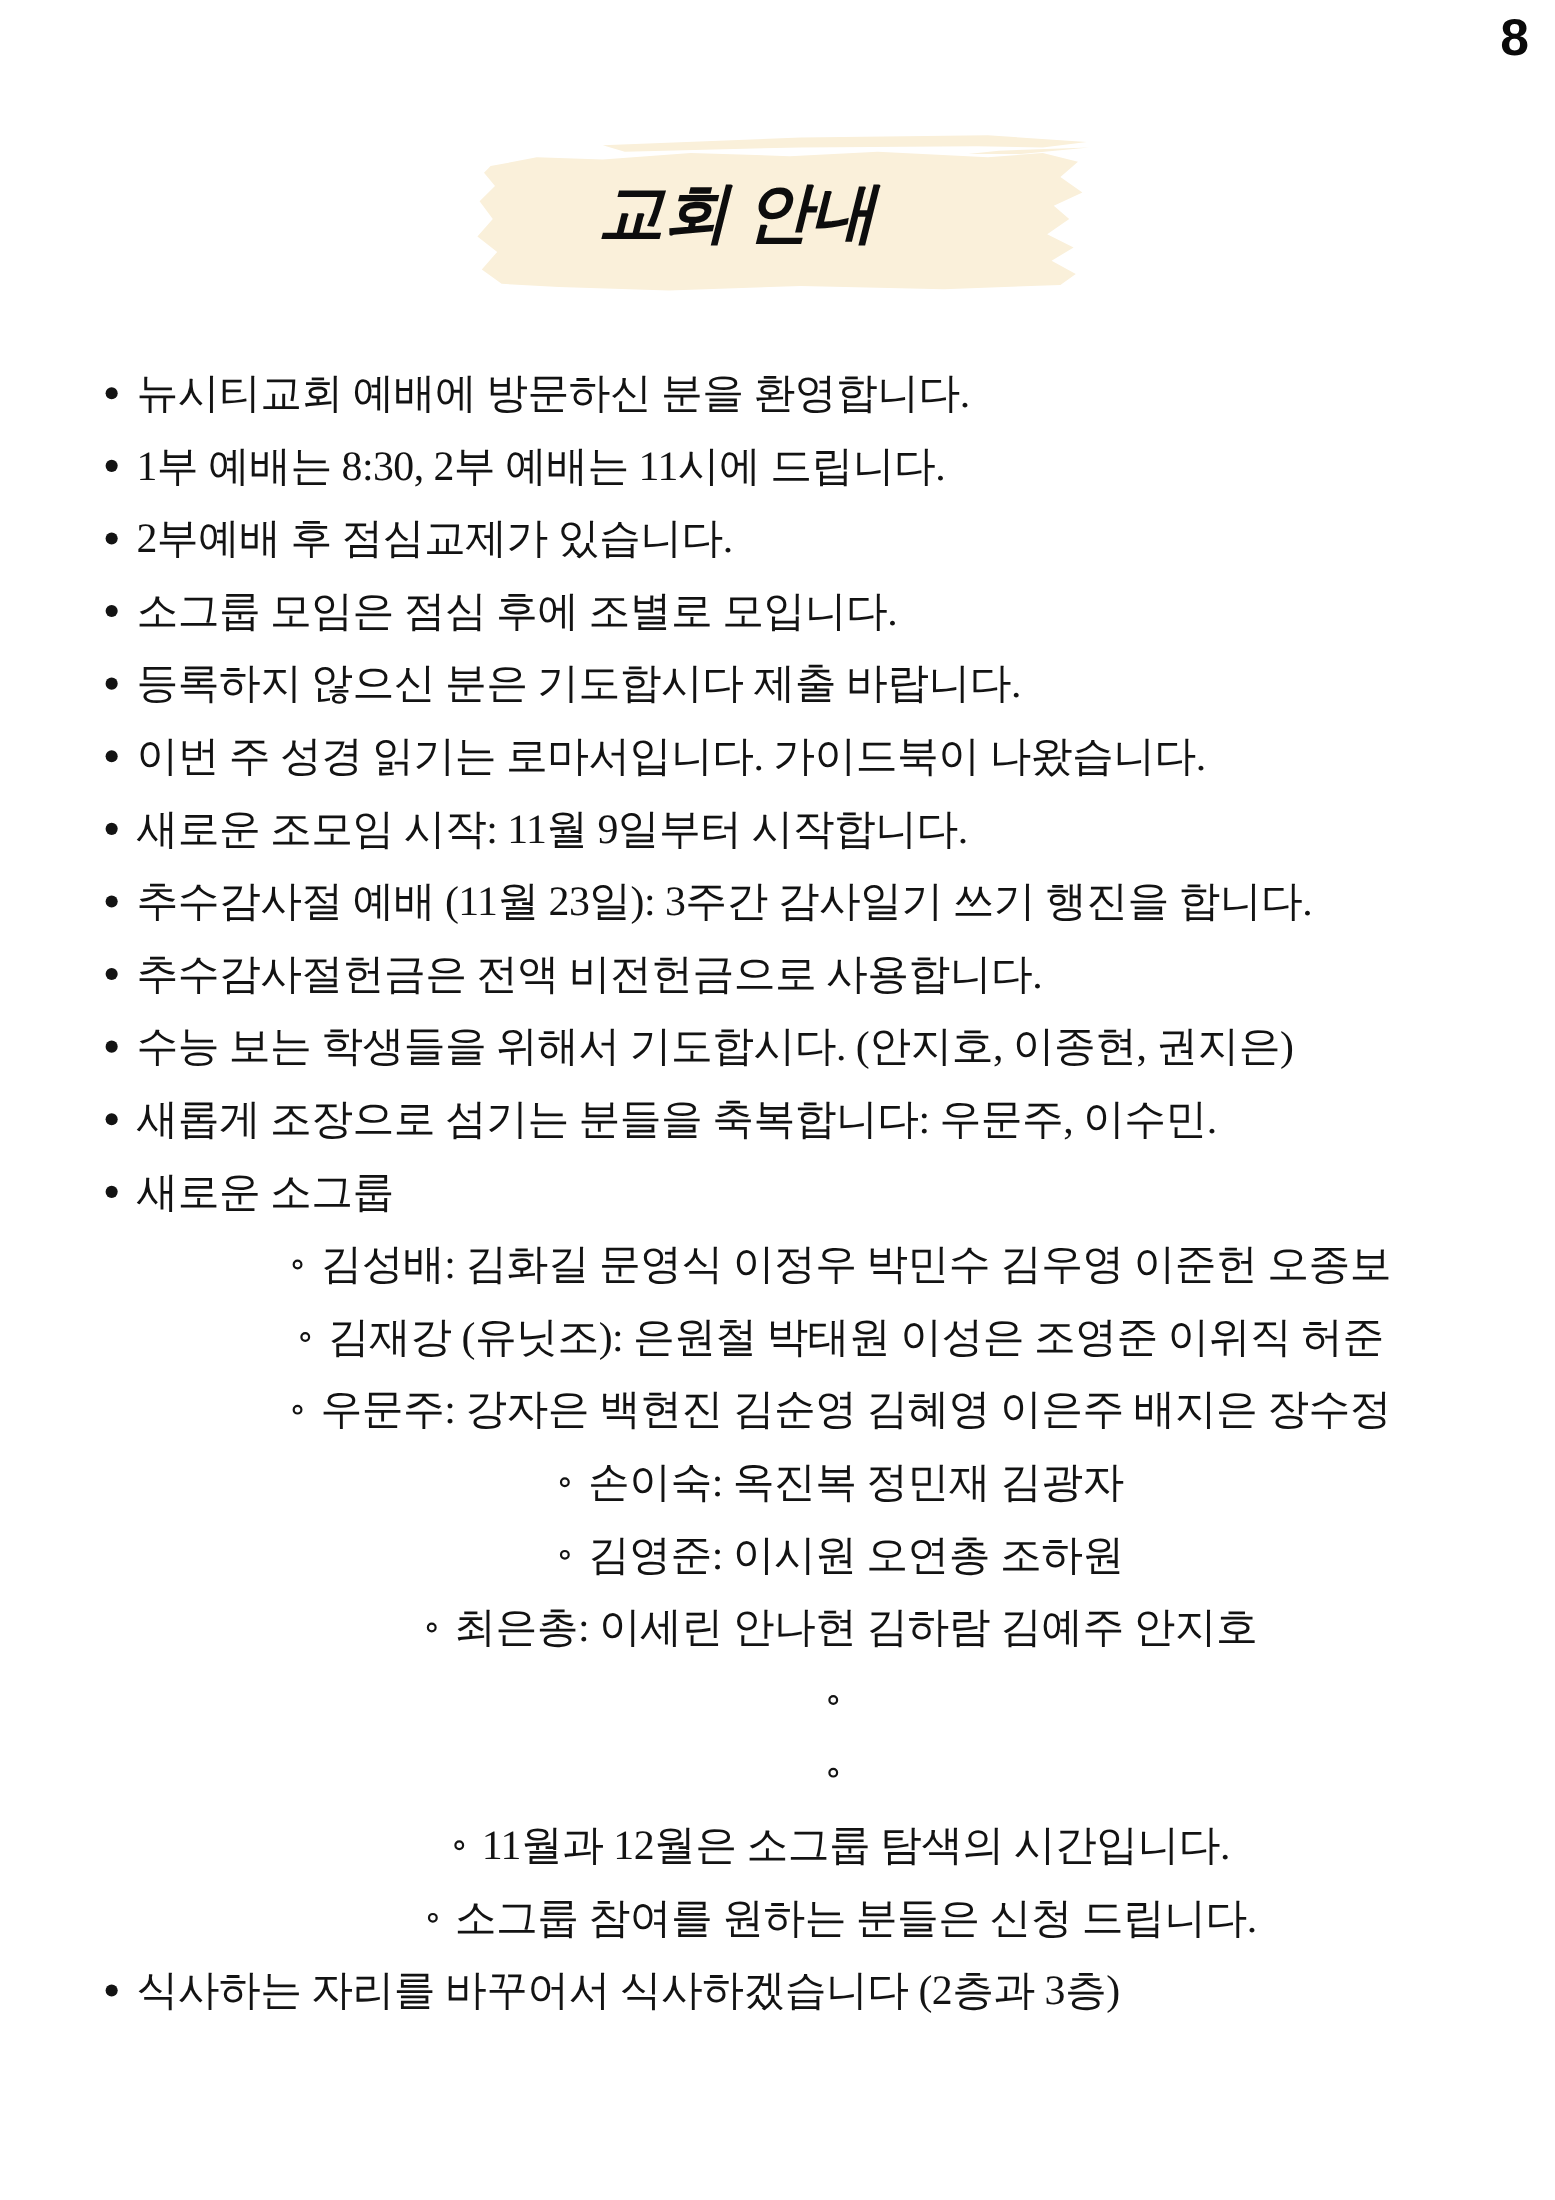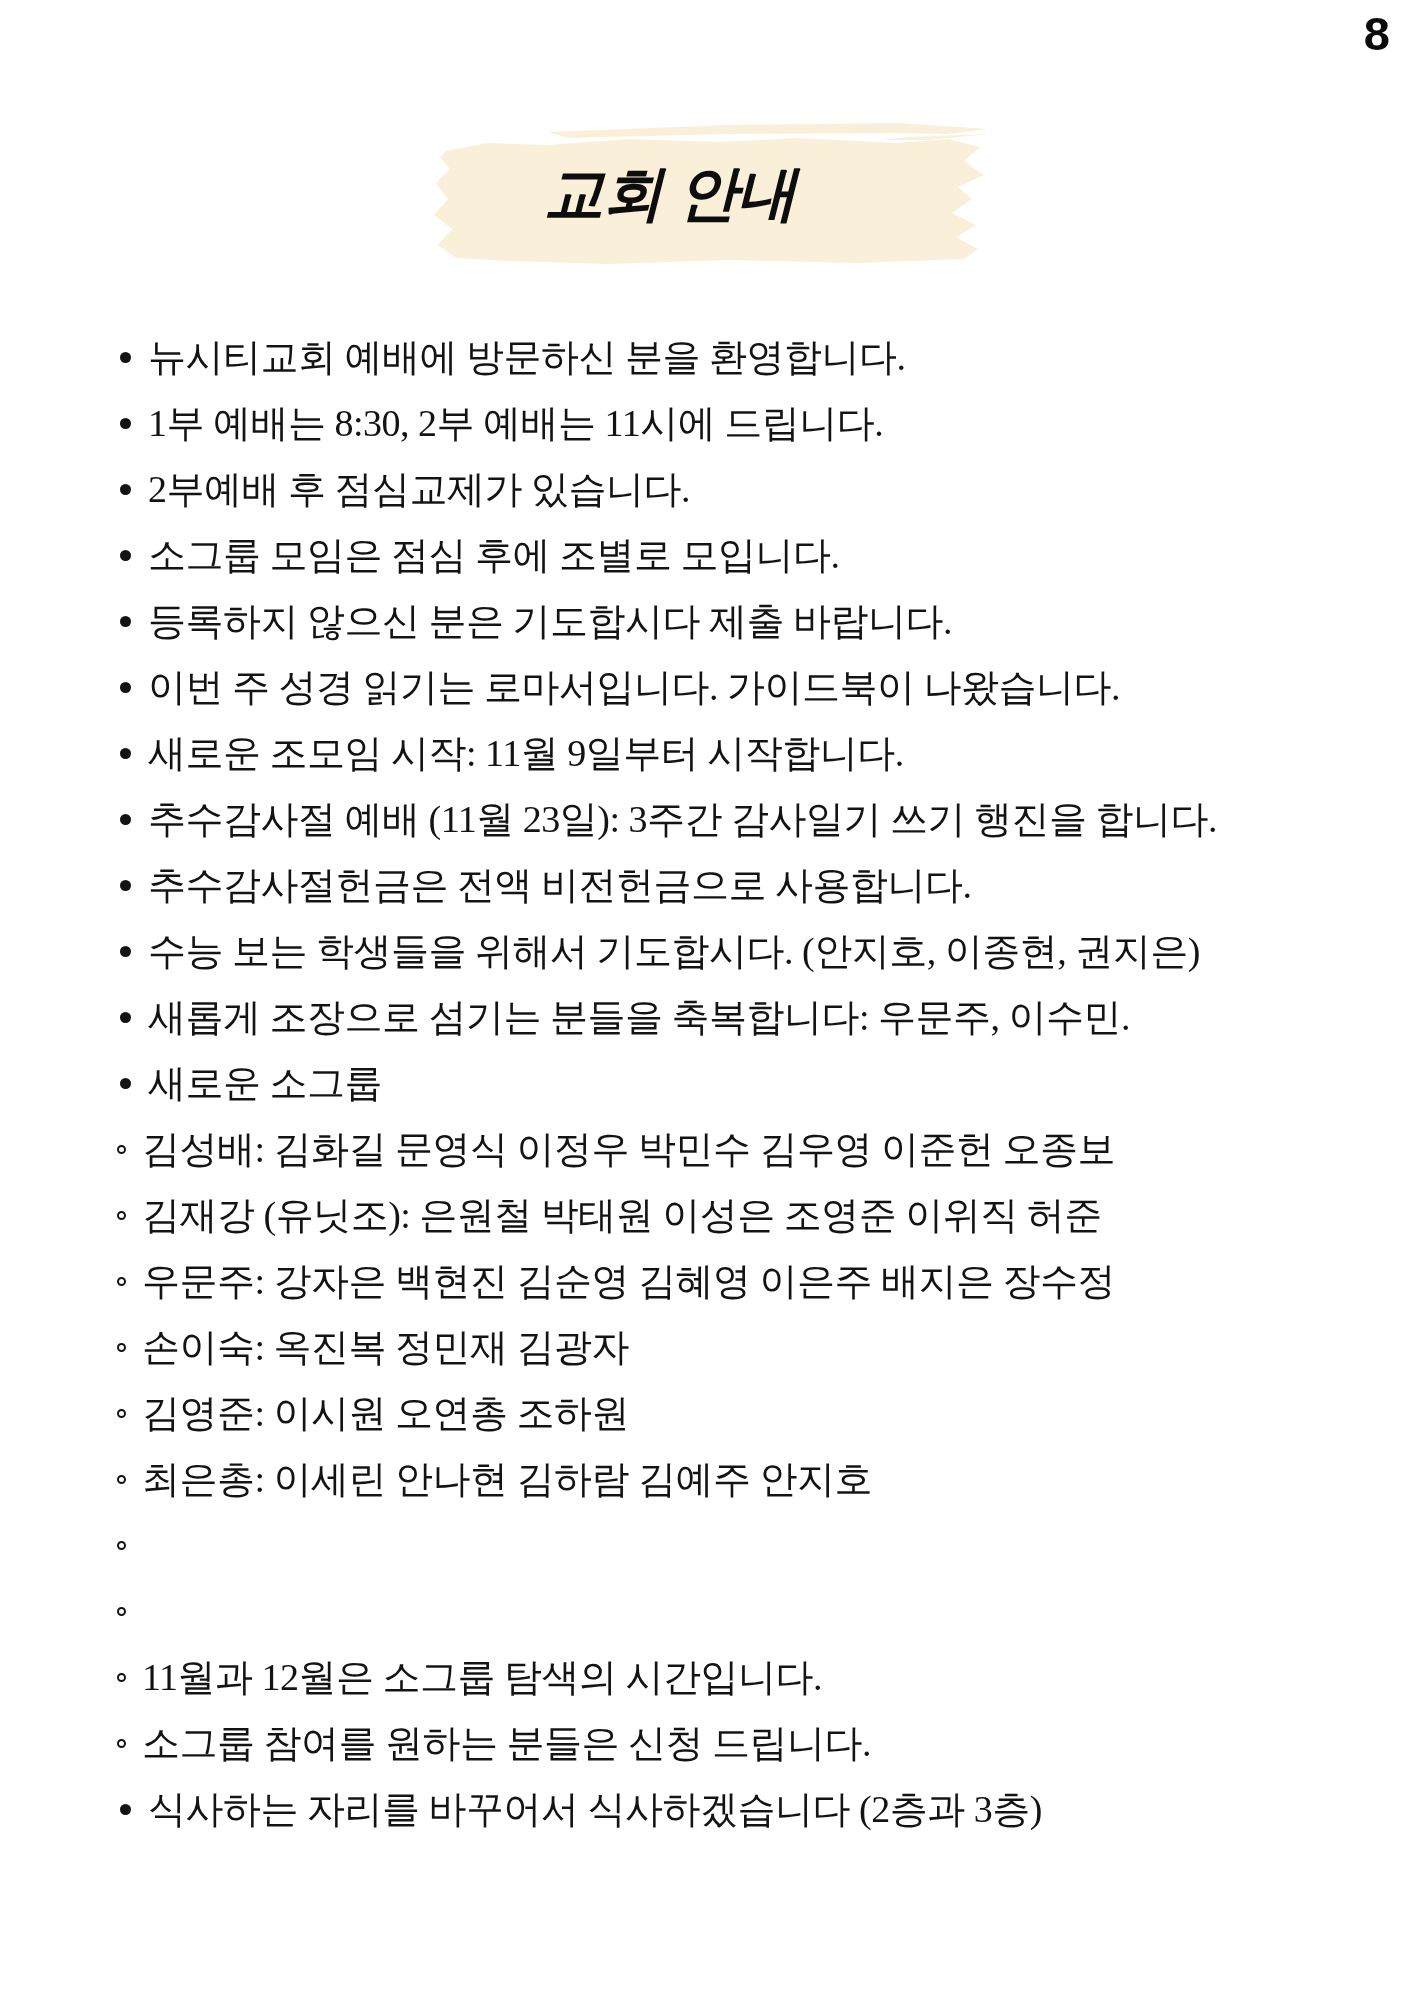--- a/index.html
+++ b/index.html
@@ -33,22 +33,22 @@
     font-family: "Liberation Sans", "DejaVu Sans", sans-serif;
     font-weight: 800; font-size: 60px; letter-spacing: -1px;
     color: #0d0d0d;
   }
   .list {
     position: absolute; left: 0; top: 324px;
     width: 1414px;
     list-style: none;
   }
   .item { display: flex; align-items: center; height: 66px; }
-  .item.level-1 { padding-left: 120px; font-family: Liberation Serif, serif; }
-  .item.level-2 { padding-left: 117px; }
+  .item.level-1 { padding-left: 96px; font-family: Liberation Serif, serif; }
+  .item.level-2 { padding-left: 117px; justify-content: center; }
   .bullet { flex: 0 0 auto; }
   .level-1 .bullet {
     width: 11px; height: 11px; border-radius: 50%;
     background: #131313; margin-right: 17px;
   }
   .level-2 .bullet {
     width: 9px; height: 9px; border-radius: 50%;
     border: 2px solid #131313; background: transparent;
     margin-right: 16px;
   }

